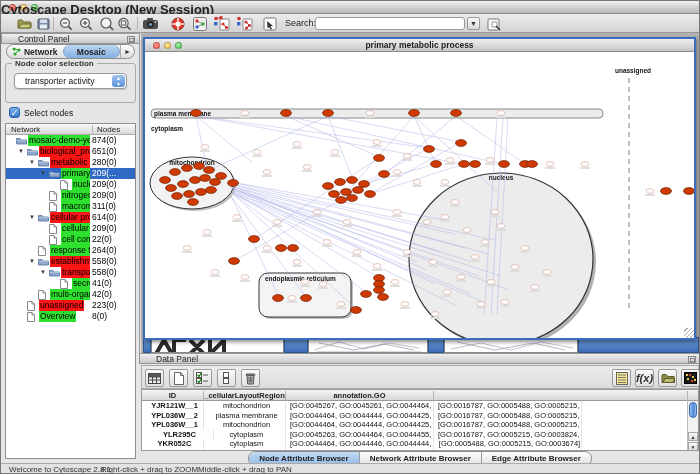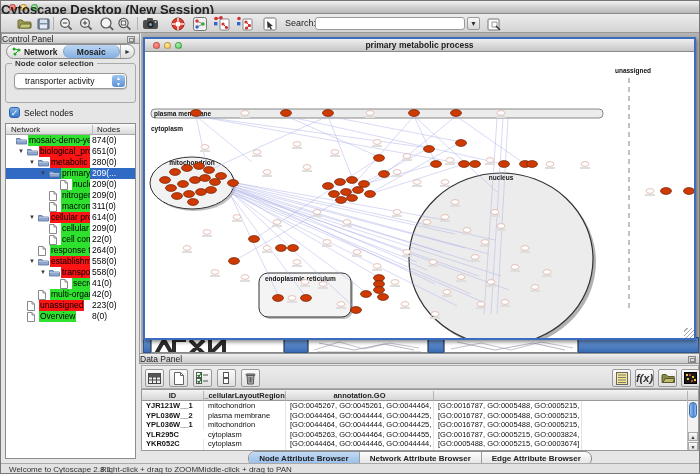--- a/index.html
+++ b/index.html
@@ -20,21 +20,21 @@
     background:linear-gradient(#ececec,#d4d4d4);border-bottom:1px solid #999;}
   .tbtn{position:absolute;top:2px;height:15px;display:flex;align-items:center;justify-content:center;}
   .tsep{position:absolute;top:3px;width:1px;height:13px;background:#b0b0b0;}
   #search-label{position:absolute;top:4px;font-size:9px;color:#222;}
   #search-field{position:absolute;top:3px;height:13px;background:#fff;border:1px solid #9a9a9a;border-radius:3px;}
   #search-dd{position:absolute;top:3px;width:13px;height:13px;background:linear-gradient(#f8f8f8,#d8d8d8);
     border:1px solid #9a9a9a;border-radius:2px;font-size:7px;color:#333;text-align:center;line-height:12px;}
 
   
   .panel-header{position:absolute;height:11px;background:linear-gradient(#efefef,#c9c9c9);
-    border:1px solid #979797;font-size:8.5px;color:#222;padding:0 0;line-height:10px;}
+    border:1px solid #979797;font-size:8.5px;color:#222;padding:0 16px;line-height:10px;}
   .float-ic{position:absolute;top:2px;width:8px;height:7px;border:1px solid #888;background:#ddd;}
   .float-ic:after{content:"";position:absolute;left:1px;top:1px;width:3px;height:2px;border:1px solid #888;}
 
   
   #control-panel{position:absolute;left:0;top:32px;width:139px;height:430px;background:#e6e6e6;border-right:1px solid #9a9a9a;}
   #cp-tabs{position:absolute;left:5px;top:11px;width:129px;height:15px;background:linear-gradient(#fdfdfd,#dcdcdc);
     border:1px solid #8d8d8d;border-radius:8px;display:flex;overflow:hidden;}
   .cp-tab{flex:1;font-size:8.5px;font-weight:bold;color:#222;display:flex;align-items:center;justify-content:center;gap:3px;}
   .cp-tab.sel{background:linear-gradient(#bcd6f2,#84b0e2);border-left:1px solid #7d9ec7;border-right:1px solid #7d9ec7;border-radius:7px;}
   #cp-tab-arrow{width:14px;font-size:7px;color:#333;display:flex;align-items:center;justify-content:center;border-left:1px solid #aaa;}
@@ -79,21 +79,21 @@
     background:repeating-linear-gradient(135deg,#fff 0 2px,#aaa 2px 3px);}
 
   
   #data-panel{position:absolute;left:138px;top:352px;width:562px;height:110px;background:#e6e6e6;}
   #dp-toolbar{position:absolute;left:2px;top:12px;width:558px;height:24px;background:linear-gradient(#ececec,#dcdcdc);border:1px solid #aaa;}
   .dp-ic{position:absolute;top:3px;width:19px;height:18px;background:linear-gradient(#fafafa,#e0e0e0);
     border:1px solid #999;border-radius:2px;display:flex;align-items:center;justify-content:center;}
   #dp-table{position:absolute;left:2px;top:36px;width:558px;height:62px;background:#fff;border:1px solid #999;overflow:hidden;}
   #dp-thead{position:relative;height:11px;background:linear-gradient(#f4f4f4,#d6d6d6);border-bottom:1px solid #999;}
   .th{position:absolute;top:1px;font-size:7.5px;font-weight:bold;color:#222;text-align:center;border-right:1px solid #b5b5b5;height:10px;overflow:hidden;}
-  .dp-row{position:relative;height:9.5px;}
+  .dp-row{position:relative;height:9.5px;text-align:center;}
   .td{position:absolute;top:0;font-size:7.5px;color:#111;line-height:9.5px;white-space:nowrap;overflow:hidden;padding-left:4px;border-right:1px solid #e4e4e4;}
   .td.id{font-weight:bold;}
   #dp-vscroll{position:absolute;right:0px;top:11px;width:11px;height:50px;background:#f2f2f2;border-left:1px solid #bbb;}
   #dp-thumb{position:absolute;left:1px;top:1px;width:8px;height:16px;border-radius:4px;background:linear-gradient(90deg,#9cc1ee,#4d86d6 60%,#9cc1ee);border:1px solid #3b6cb2;}
   .dp-arrow{position:absolute;left:0px;width:10px;height:9px;background:linear-gradient(#fafafa,#dcdcdc);border:1px solid #aaa;font-size:5px;text-align:center;line-height:8px;color:#333;}
 
   
   #dp-tabs{position:absolute;left:0;top:98px;width:562px;display:flex;justify-content:center;}
   #dp-tabs-inner{display:flex;border:1px solid #8d8d8d;border-radius:7px;overflow:hidden;background:linear-gradient(#fdfdfd,#e2e2e2);}
   .dp-tab{font-size:8px;font-weight:bold;color:#222;padding:2px 10px;border-right:1px solid #9b9b9b;}

